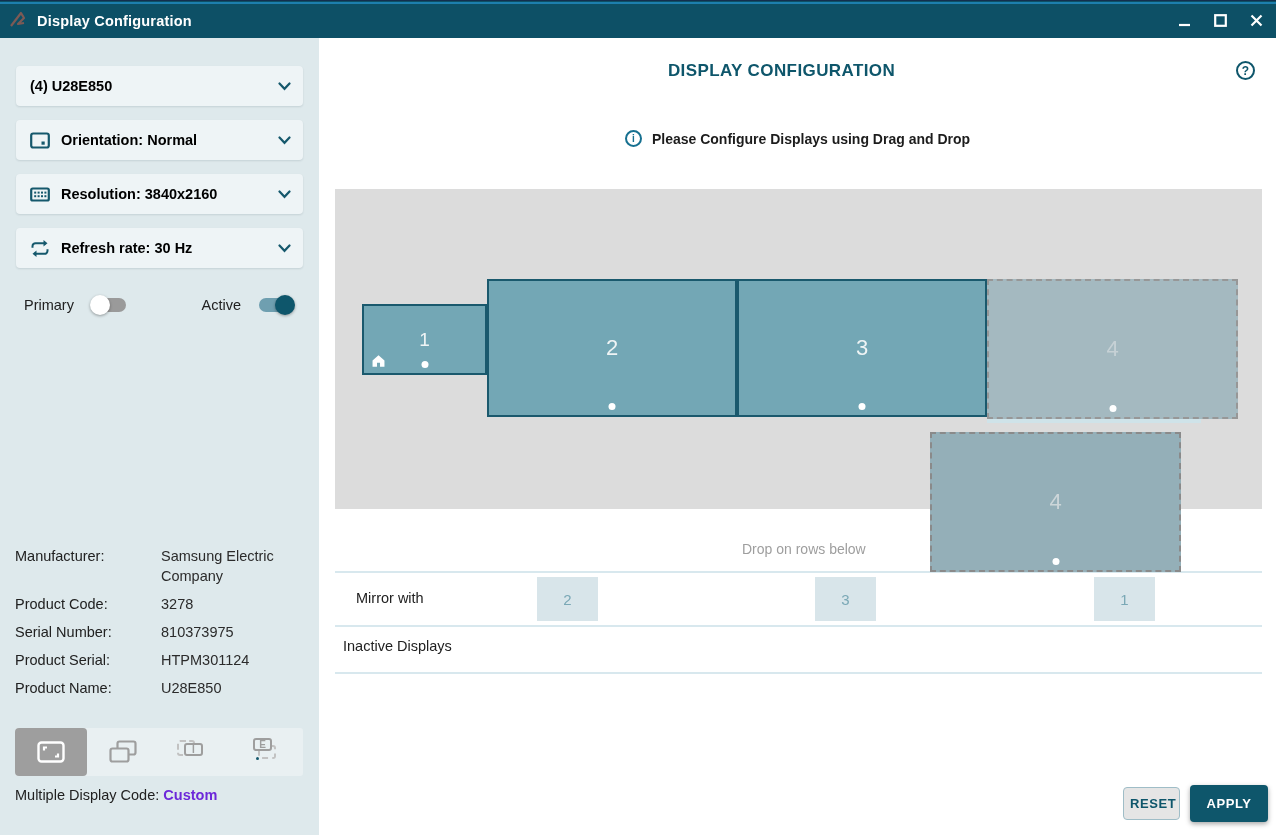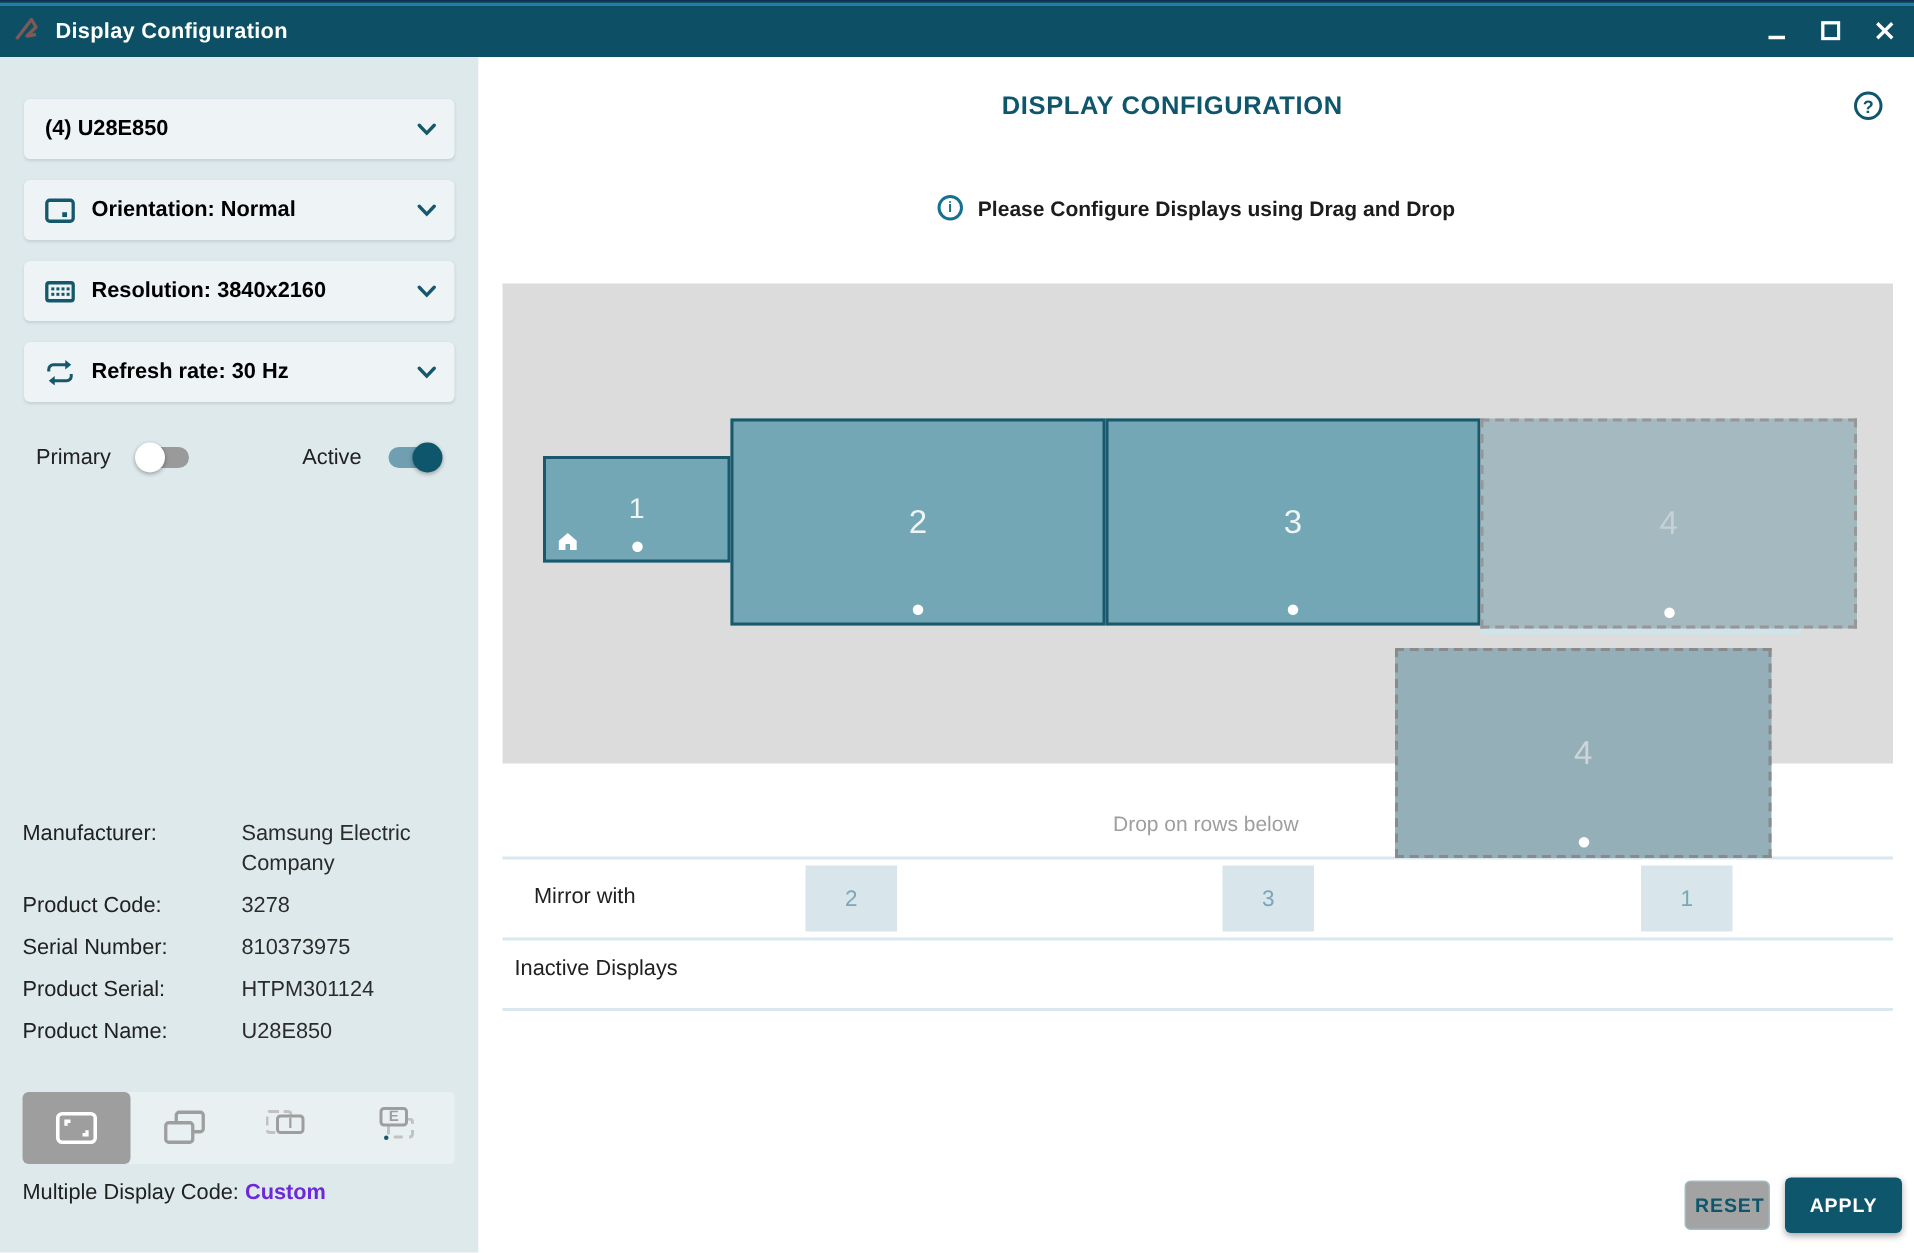--- a/index.html
+++ b/index.html
@@ -113,21 +113,21 @@
   .mirror-sq{
     position:absolute;top:539px;width:61px;height:44px;background:#d8e5ea;
     display:flex;align-items:center;justify-content:center;
     color:#7aa8b6;font-size:15px;cursor:pointer;
   }
   .msq0{left:218px;} .msq1{left:496px;} .msq2{left:775px;}
   .btn{
     position:absolute;border-radius:4px;font-family:"Liberation Sans",sans-serif;
     font-size:13px;font-weight:bold;letter-spacing:.6px;cursor:pointer;
   }
-  .btn-reset{left:804px;top:749px;width:57px;height:33px;background:#a3a3a3;
+  .btn-reset{left:804px;top:749px;width:57px;height:33px;background:#e5e5e5;
     border:1px solid #9fbdc7;color:#0e566b;}
   .btn-apply{left:871px;top:747px;width:78px;height:37px;background:#0e566b;border:none;
     color:#ffffff;box-shadow:0 2px 5px rgba(0,0,0,.35);}
 </style>
 </head>
 <body>
 
 <div class="titlebar">
   <svg class="app-logo" viewBox="0 0 20 17">
     <path d="M2 15 L12 2 L15 7 L9 13 L15 12" fill="none" stroke="#7d5a55" stroke-width="2.2" stroke-linejoin="round"></path>

